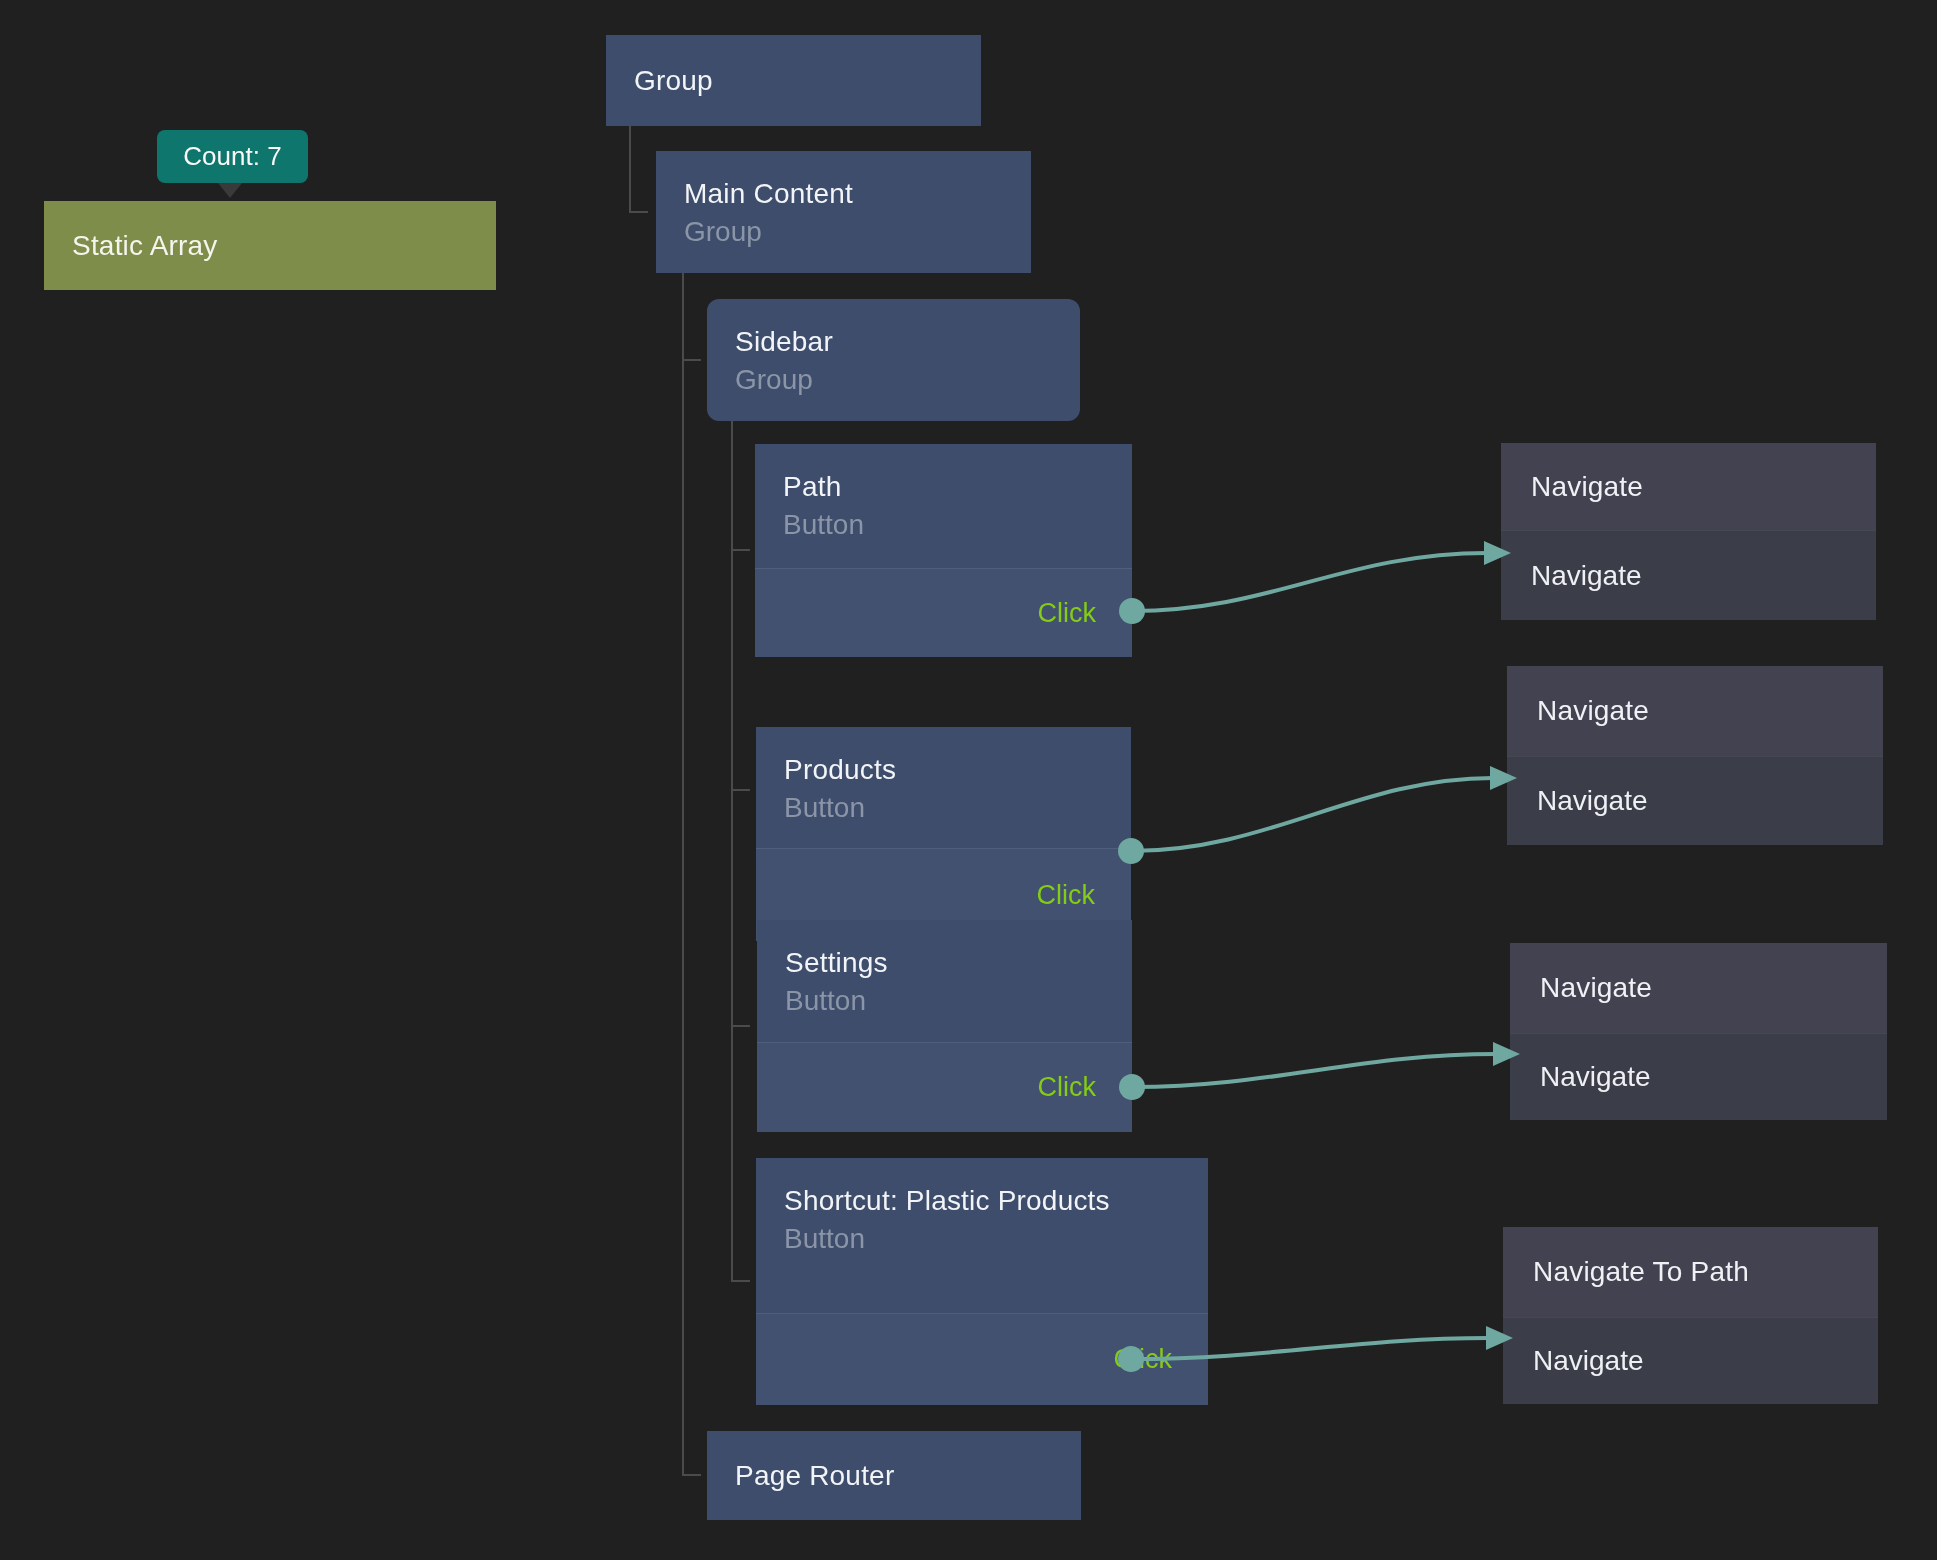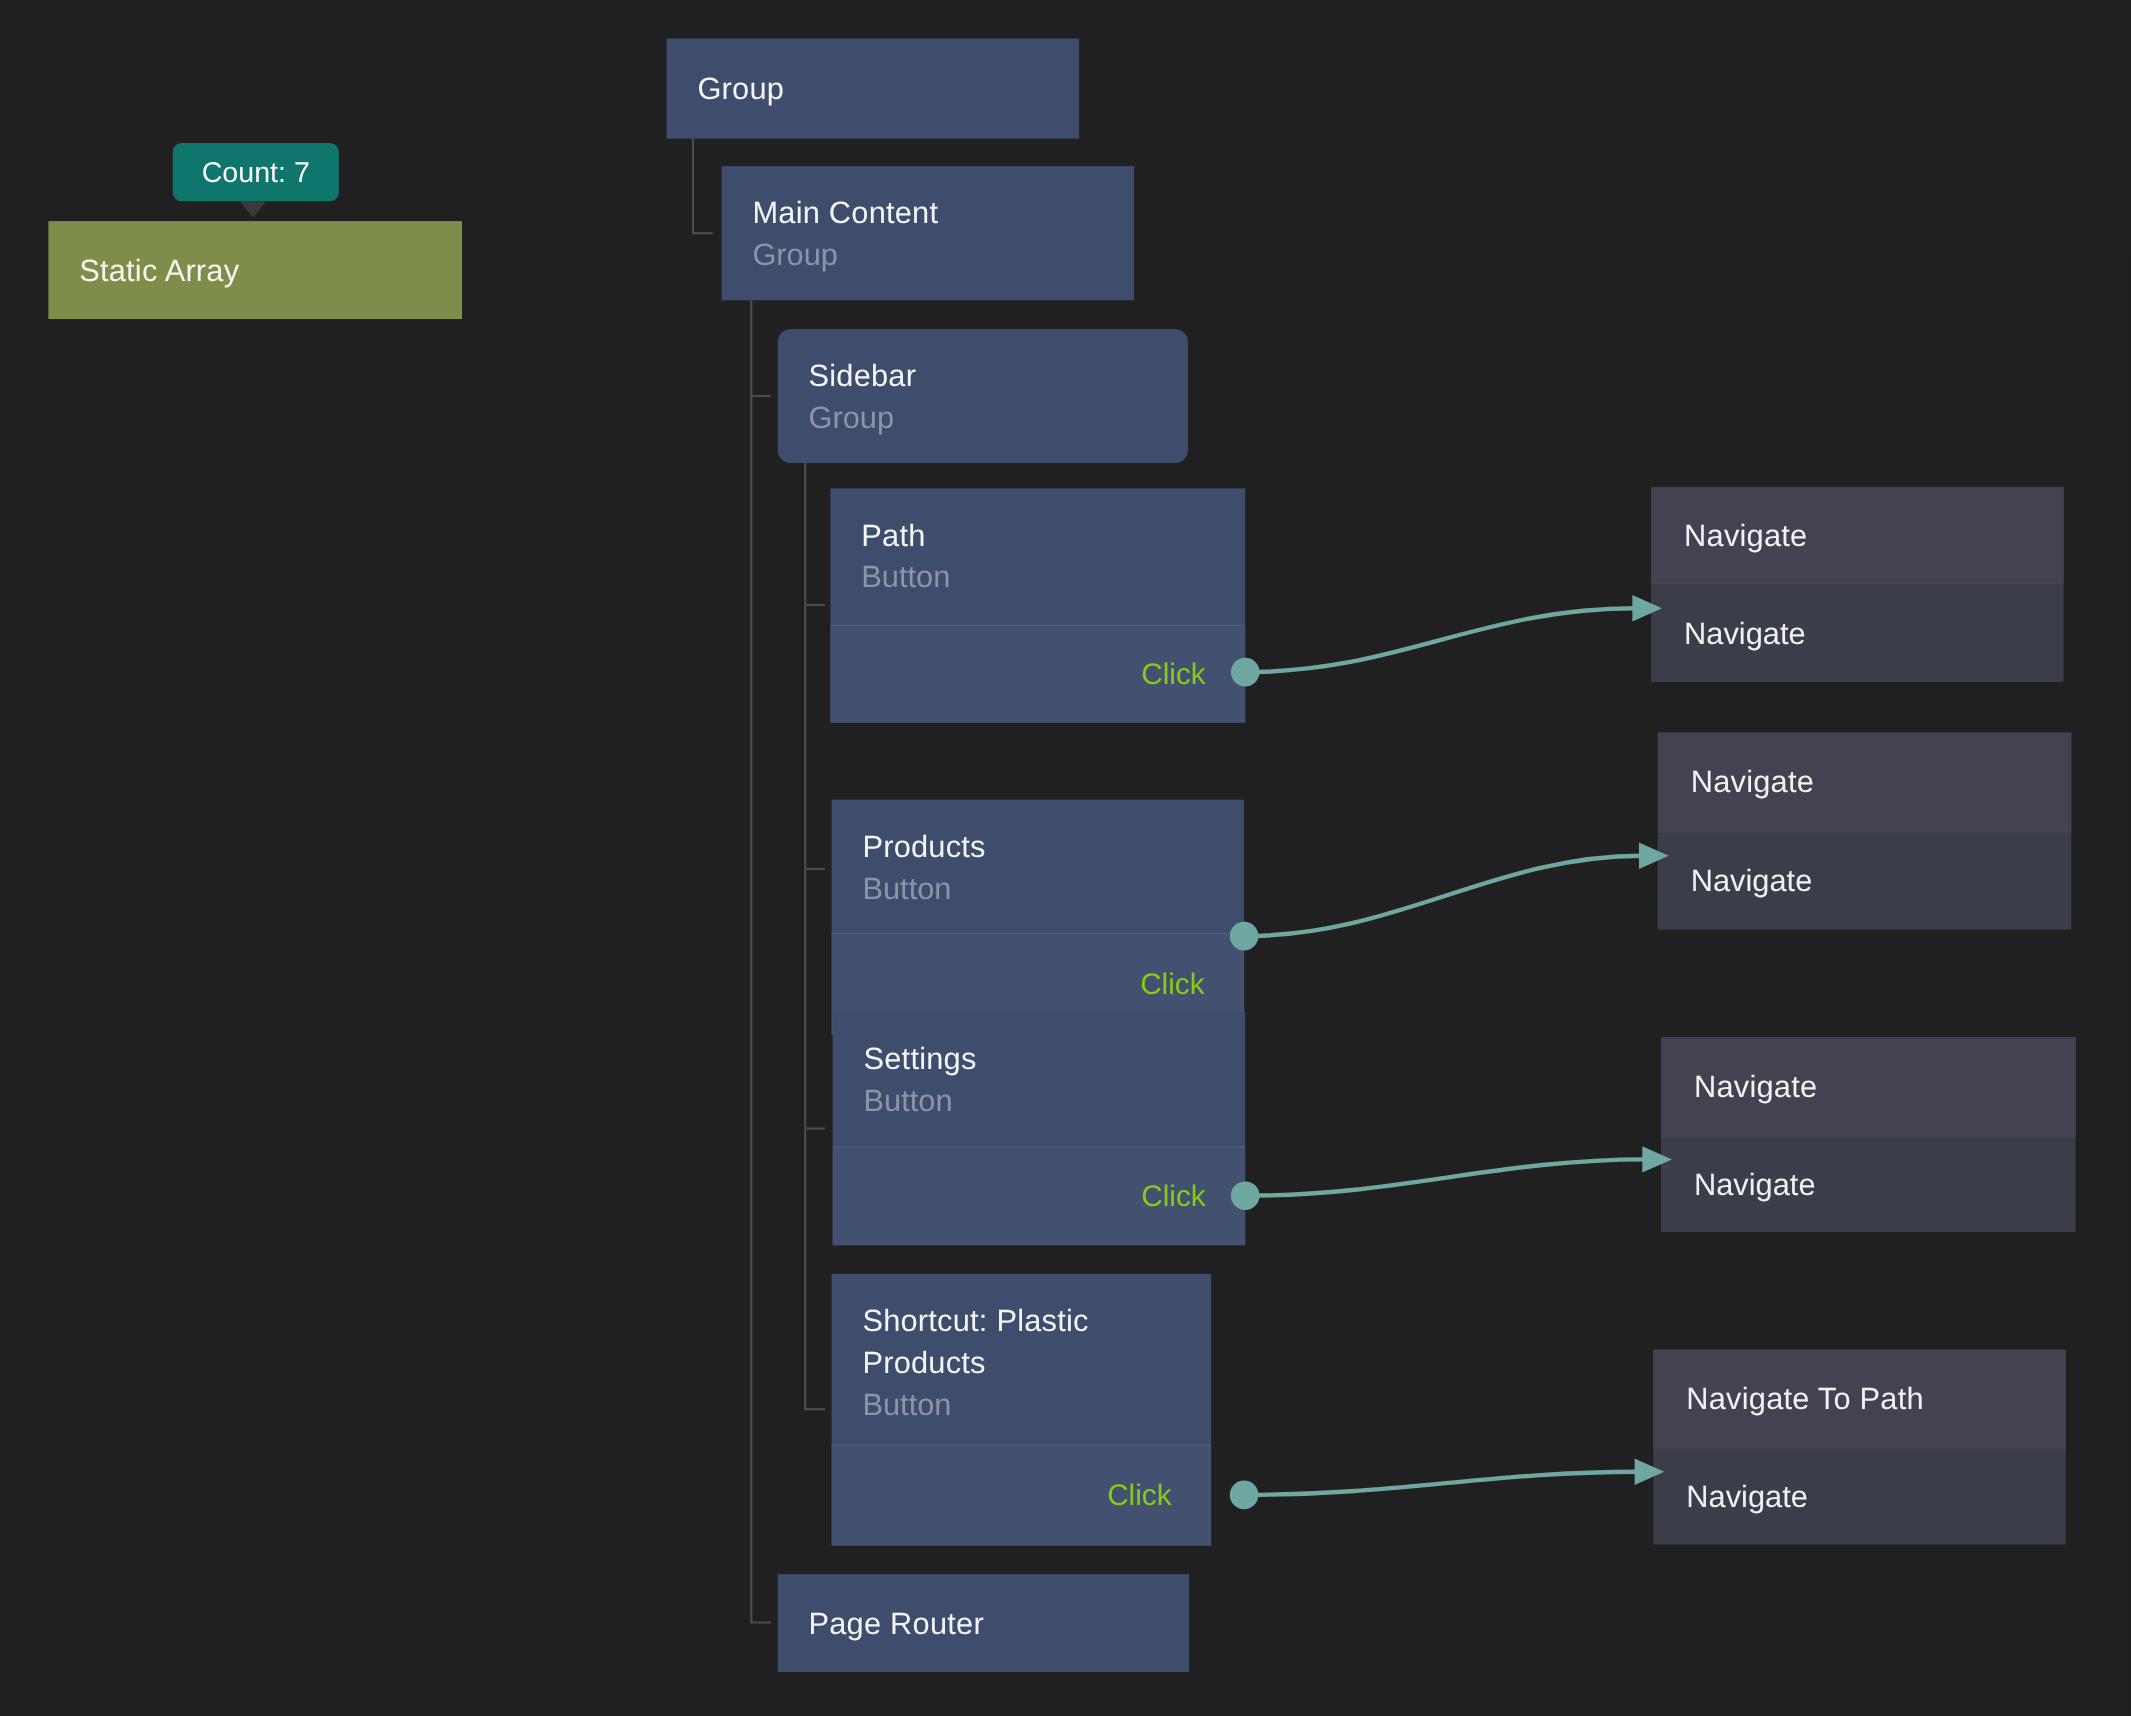--- a/index.html
+++ b/index.html
@@ -35,21 +35,21 @@
   #node-sidebar    {left:707px;top:299px; width:373px;height:122px;border-radius:12px;}
   #node-home       {left:755px;top:444px; width:377px;}
   #node-home .head {height:124px;}
   #node-home .ports{height:89px;}
   #node-products      {left:756px;top:683px;width:375px;margin-top:44px;}
   #node-products .head{height:121px;}
   #node-products .ports{height:93px;}
   #node-settings      {left:757px;top:920px;width:375px;}
   #node-settings .head{height:122px;}
   #node-settings .ports{height:90px;}
-  #node-shortcut      {left:756px;top:1158px;width:345px;}
+  #node-shortcut      {left:756px;top:1158px;width:452px;}
   #node-shortcut .head{height:155px;}
   #node-shortcut .ports{height:92px;}
   #node-pagerouter {left:707px;top:1431px;width:374px;height:89px;}
 
   
   .node.action{background:#3b3e49;margin-top:22px;}
   .node.action .ahead{
     box-sizing:border-box;background:#434250;
     display:flex;align-items:center;padding-left:30px;
   }
@@ -64,21 +64,21 @@
   #node-nav1 .ahead{height:87px;} #node-nav1 .arow{height:90px;}
   #node-nav2{left:1507px;top:644px;width:376px;}
   #node-nav2 .ahead{height:90px;} #node-nav2 .arow{height:89px;}
   #node-nav3{left:1510px;top:921px;width:377px;}
   #node-nav3 .ahead{height:90px;} #node-nav3 .arow{height:87px;}
   #node-nav4{left:1503px;top:1205px;width:375px;}
   #node-nav4 .ahead{height:90px;} #node-nav4 .arow{height:87px;}
 
   
   #node-static{
-    left:44px;top:201px;width:376px;height:89px;
+    left:44px;top:201px;width:452px;height:89px;
     background:#7f8d4b;
   }
   #node-static .title{color:#f4f5ec;}
 
   
   #tooltip{
     position:absolute;left:157px;top:130px;width:151px;height:53px;
     background:#0f766e;border-radius:8px;z-index:4;
     display:flex;align-items:center;justify-content:center;
     font-size:26px;color:#fafafa;

